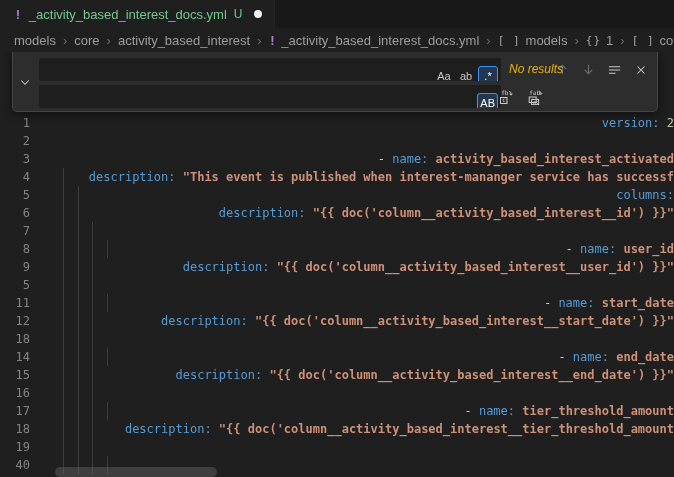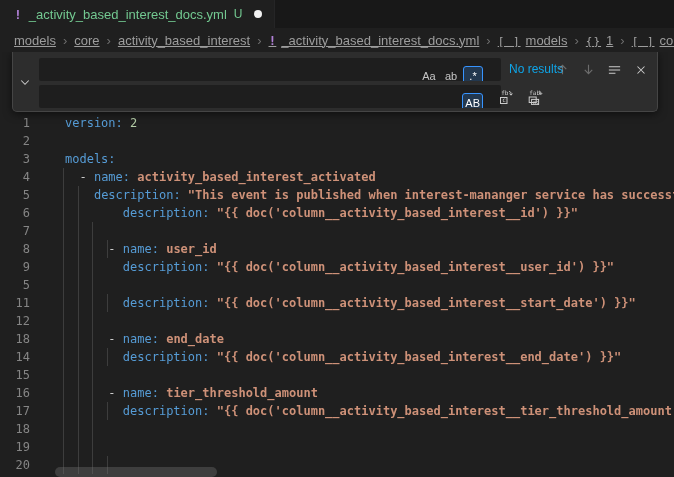--- a/index.html
+++ b/index.html
@@ -18,34 +18,34 @@
   .yaml-icon { color:#b180d7; font-weight:bold; font-size:13px; font-family:"DejaVu Sans Mono", monospace; }
   .tab-label { color:#73c991; font-size:13px; }
   .git-badge { color:#73c991; font-size:12px; }
   .mod-dot { width:8px; height:8px; border-radius:50%; background:#f2f2f2; margin-left:4px; }
   
   .breadcrumbs {
     position:absolute; top:28px; left:0; right:0; height:24px; background:#1f1f1f;
     display:flex; align-items:center; padding-left:14px; font-size:13px; color:#9d9d9d;
     white-space:nowrap; overflow:hidden;
   }
-  .crumb { display:inline-flex; align-items:flex-end; gap:5px; cursor:pointer;text-decoration:underline; }
+  .crumb { display:inline-flex; align-items:center; gap:5px; cursor:pointer; }
   .crumb-sep { color:#6e6e6e; margin:0 7px; font-size:13px; }
   .sym-icon { color:#a6a6a6; font-size:11px; font-family:"DejaVu Sans Mono", monospace; letter-spacing:1px; }
   
   .editor { position:absolute; top:52px; left:0; right:0; bottom:0; overflow:hidden; }
   .gutter { position:absolute; top:62px; left:0; width:30px; }
   .gutter .ln {
     height:18px; line-height:18px; text-align:right; color:#858585;
     font-family:"DejaVu Sans Mono", monospace; font-size:12px;
   }
   .codepane { position:absolute; top:62px; left:0; right:0; }
   .codeline {
-    height:18px; line-height:18px; padding-left:65px; white-space:pre;
-    font-family:"DejaVu Sans Mono", monospace; font-size:12px; color:#d4d4d4;
+    height:18px; line-height:18px; white-space:pre;
+    font-family:"DejaVu Sans Mono", monospace; font-size:12px; color:#d4d4d4;text-align:right;
   }
   .tok-key { color:#569cd6; }
   .tok-str { color:#ce9178;font-weight:bold; }
   .tok-num { color:#b5cea8; }
   .tok-pln { color:#cccccc; }
   .iguide { position:absolute; width:1px; background:#3d3d3d; }
   .hscroll {
     position:absolute; left:55px; bottom:0; width:162px; height:10px;
     background:rgba(121,121,121,0.35); border-radius:5px; cursor:pointer;
   }
@@ -60,31 +60,31 @@
     position:absolute; left:4px; top:22px; width:16px; height:16px;
     display:flex; align-items:center; justify-content:center; cursor:pointer; color:#ccc;
   }
   .fw-input {
     position:absolute; left:26px; width:462px; height:23px; background:#1e1e1e;
     border-radius:2px; color:#ccc; font-size:12px; line-height:23px;
     padding:0 78px 0 8px; white-space:pre; overflow:hidden;
   }
   .fw-find-input { top:6px; }
   .fw-replace-input { top:33px; padding-right:34px; }
-  .fw-toggles { position:absolute; top:0; right:18px; height:36px; display:flex; align-items:center; gap:2px; }
+  .fw-toggles { position:absolute; top:0; right:3px; height:36px; display:flex; align-items:center; gap:2px; }
   .toggle {
     min-width:20px; height:20px; border-radius:3px; display:flex; align-items:center;
     justify-content:center; font-size:11px; color:#c5c5c5; cursor:pointer;
     border:1px solid transparent; padding:0 2px;
   }
   .toggle.active { background:rgba(55,148,255,0.22); border-color:#3794ff; color:#fff; }
   .ww { border-bottom:1px solid #c5c5c5; line-height:10px; }
   .fw-results {
     position:absolute; left:496px; top:6px; height:23px; line-height:23px;
-    font-size:12px; color:#0ea5e9; white-space:nowrap;
+    font-size:12px; color:#eab308; white-space:nowrap;font-style:italic;
   }
   .fw-actions { position:absolute; top:7px; right:6px; display:flex; align-items:center; gap:5px; }
   .fw-rep-actions { position:absolute; top:34px; left:482px; display:flex; align-items:center; gap:8px; }
   .icon-btn {
     width:21px; height:21px; display:flex; align-items:center; justify-content:center;
     border-radius:3px; cursor:pointer; color:#ccc;
   }
   .icon-btn.disabled { opacity:0.4; cursor:default; }
   svg { display:block; }
 </style>
@@ -150,33 +150,34 @@
         <div class="ln">5</div>
         <div class="ln">11</div>
         <div class="ln">12</div>
         <div class="ln">18</div>
         <div class="ln">14</div>
         <div class="ln">15</div>
         <div class="ln">16</div>
         <div class="ln">17</div>
         <div class="ln">18</div>
         <div class="ln">19</div>
-        <div class="ln">20</div>
+        <div class="ln">40</div>
       </div>
     <div class="codepane" id="codepane">
         <div class="codeline"><span class="tok-key">version:</span><span class="tok-pln"> </span><span class="tok-num">2</span></div>
         <div class="codeline"></div>
-        <div class="codeline"><span class="tok-key">models:</span></div>
         <div class="codeline"><span class="tok-pln">  - </span><span class="tok-key">name:</span><span class="tok-pln"> </span><span class="tok-str">activity_based_interest_activated</span></div>
         <div class="codeline"><span class="tok-pln">    </span><span class="tok-key">description:</span><span class="tok-pln"> </span><span class="tok-str">"This event is published when interest-mananger service has successf</span></div>
+        <div class="codeline"><span class="tok-pln">    </span><span class="tok-key">columns:</span></div>
         <div class="codeline"><span class="tok-pln">        </span><span class="tok-key">description:</span><span class="tok-pln"> </span><span class="tok-str">"{{ doc('column__activity_based_interest__id') }}"</span></div>
         <div class="codeline"></div>
         <div class="codeline"><span class="tok-pln">      - </span><span class="tok-key">name:</span><span class="tok-pln"> </span><span class="tok-str">user_id</span></div>
         <div class="codeline"><span class="tok-pln">        </span><span class="tok-key">description:</span><span class="tok-pln"> </span><span class="tok-str">"{{ doc('column__activity_based_interest__user_id') }}"</span></div>
         <div class="codeline"></div>
+        <div class="codeline"><span class="tok-pln">      - </span><span class="tok-key">name:</span><span class="tok-pln"> </span><span class="tok-str">start_date</span></div>
         <div class="codeline"><span class="tok-pln">        </span><span class="tok-key">description:</span><span class="tok-pln"> </span><span class="tok-str">"{{ doc('column__activity_based_interest__start_date') }}"</span></div>
         <div class="codeline"></div>
         <div class="codeline"><span class="tok-pln">      - </span><span class="tok-key">name:</span><span class="tok-pln"> </span><span class="tok-str">end_date</span></div>
         <div class="codeline"><span class="tok-pln">        </span><span class="tok-key">description:</span><span class="tok-pln"> </span><span class="tok-str">"{{ doc('column__activity_based_interest__end_date') }}"</span></div>
         <div class="codeline"></div>
         <div class="codeline"><span class="tok-pln">      - </span><span class="tok-key">name:</span><span class="tok-pln"> </span><span class="tok-str">tier_threshold_amount</span></div>
         <div class="codeline"><span class="tok-pln">        </span><span class="tok-key">description:</span><span class="tok-pln"> </span><span class="tok-str">"{{ doc('column__activity_based_interest__tier_threshold_amount</span></div>
       </div>
     <div id="guides">
         <div class="iguide" style="left: 63px; top: 116px; height: 306px;"></div>

